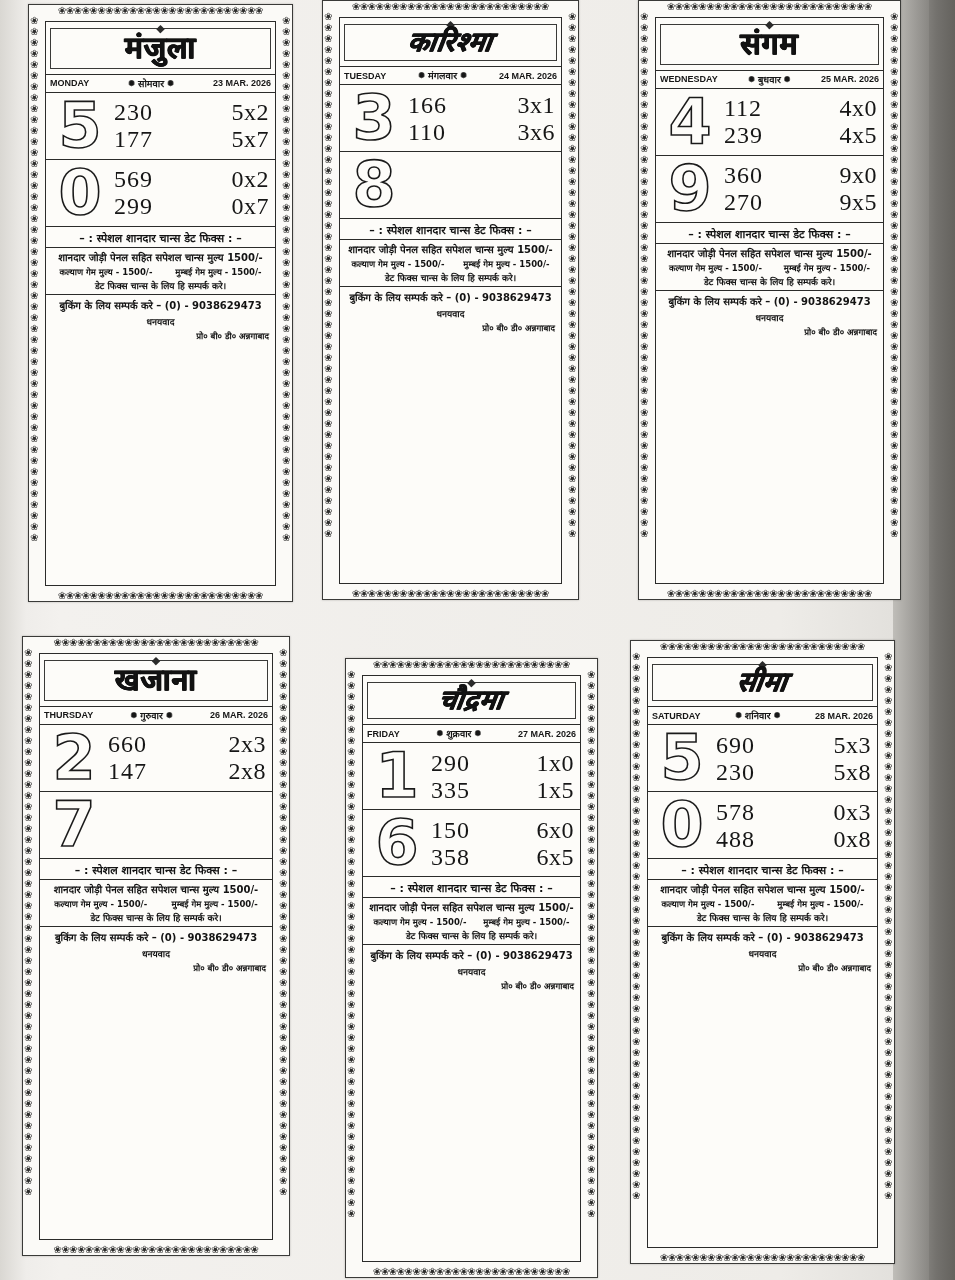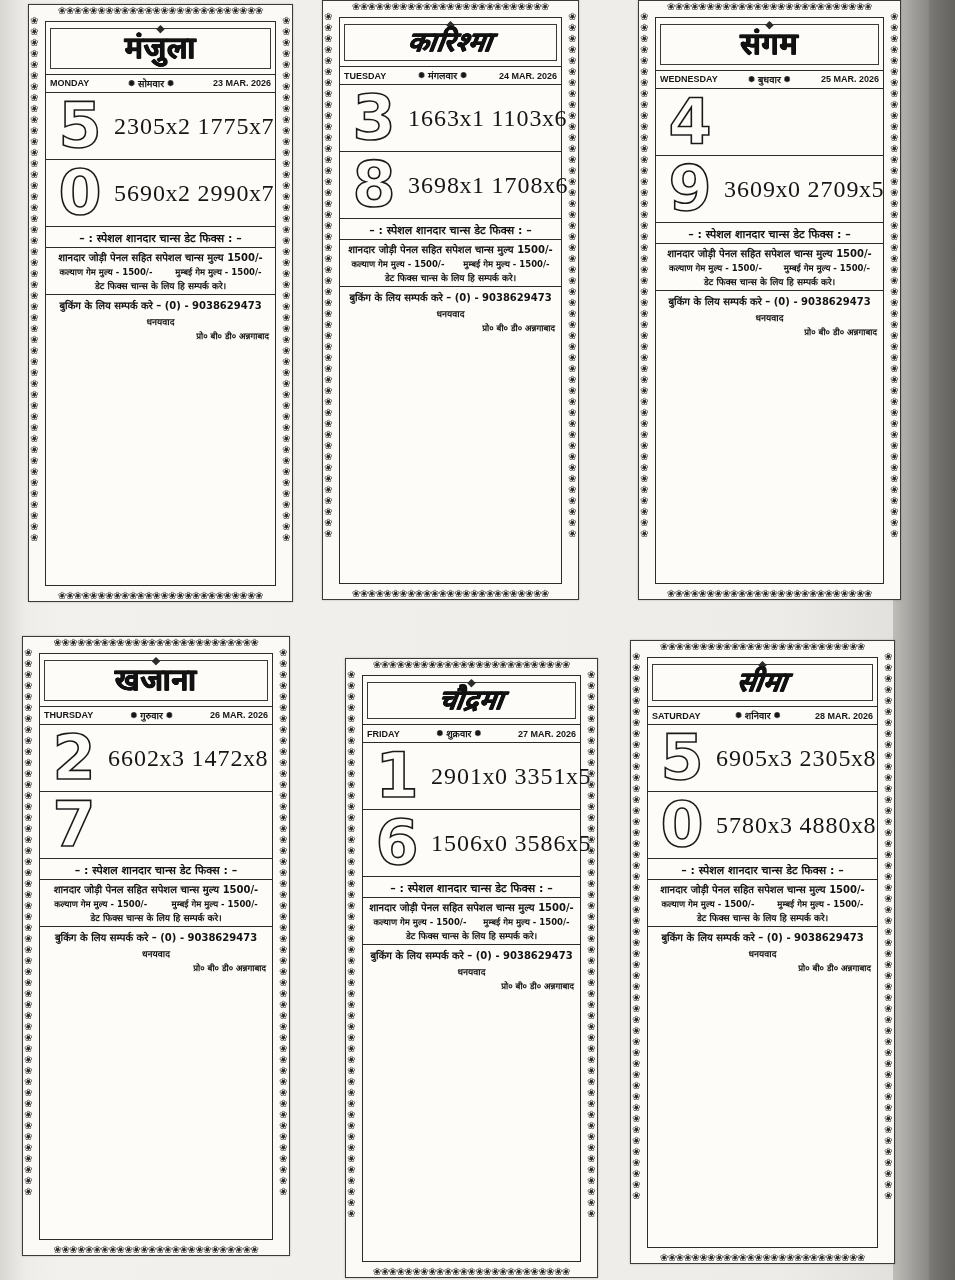--- a/index.html
+++ b/index.html
@@ -122,21 +122,21 @@
     line-height:62px;
     font-weight:bold;
     color:transparent;
     -webkit-text-stroke:1.6px #1a1a1a;
     width:60px;
     text-align:center;
     flex:0 0 60px;
   }
   .rows{
     flex:1;
-    display:flex;flex-direction:row;
+    display:flex;flex-direction:column;
     gap:1px;
   }
   .rline{
     display:flex;justify-content:space-between;
     font-size:24px;
     line-height:26px;
     font-family:"Liberation Serif", serif;
     color:#161616;
     padding:0 2px 0 4px;
   }
@@ -291,30 +291,20 @@
             <span class="jodi">3x1</span>
           </div>
           <div class="rline">
             <span class="panel">110</span>
             <span class="jodi">3x6</span>
           </div>
         </div>
       </div>
       <div class="rgroup last">
         <div class="bigdigit">8</div>
-        <div class="rows">
-          <div class="rline">
-            <span class="panel">369</span>
-            <span class="jodi">8x1</span>
-          </div>
-          <div class="rline">
-            <span class="panel">170</span>
-            <span class="jodi">8x6</span>
-          </div>
-        </div>
       </div>
     </div>
     <div class="specialhead">– : स्पेशल शानदार चान्स डेट फिक्स : –</div>
     <div class="rate1">शानदार जोड़ी पेनल सहित सपेशल चान्स मुल्य 1500/-</div>
     <div class="rate2">
       <span>कल्याण गेम मुल्य - 1500/-</span>
       <span>मुम्बई गेम मुल्य - 1500/-</span>
     </div>
     <div class="rate3">डेट फिक्स चान्स के लिय हि सम्पर्क करे।</div>
     <div class="booking">बुकिंग के लिय सम्पर्क करे – (0) - 9038629473</div>
@@ -341,20 +331,30 @@
       <span class="mid">
         <span class="star">✺</span>
         <span class="hin">बुधवार</span>
         <span class="star">✺</span>
       </span>
       <span>25 MAR. 2026</span>
     </div>
     <div class="results">
       <div class="rgroup">
         <div class="bigdigit">4</div>
+        <div class="rows">
+          <div class="rline">
+            <span class="panel">112</span>
+            <span class="jodi">4x0</span>
+          </div>
+          <div class="rline">
+            <span class="panel">239</span>
+            <span class="jodi">4x5</span>
+          </div>
+        </div>
       </div>
       <div class="rgroup last">
         <div class="bigdigit">9</div>
         <div class="rows">
           <div class="rline">
             <span class="panel">360</span>
             <span class="jodi">9x0</span>
           </div>
           <div class="rline">
             <span class="panel">270</span>

